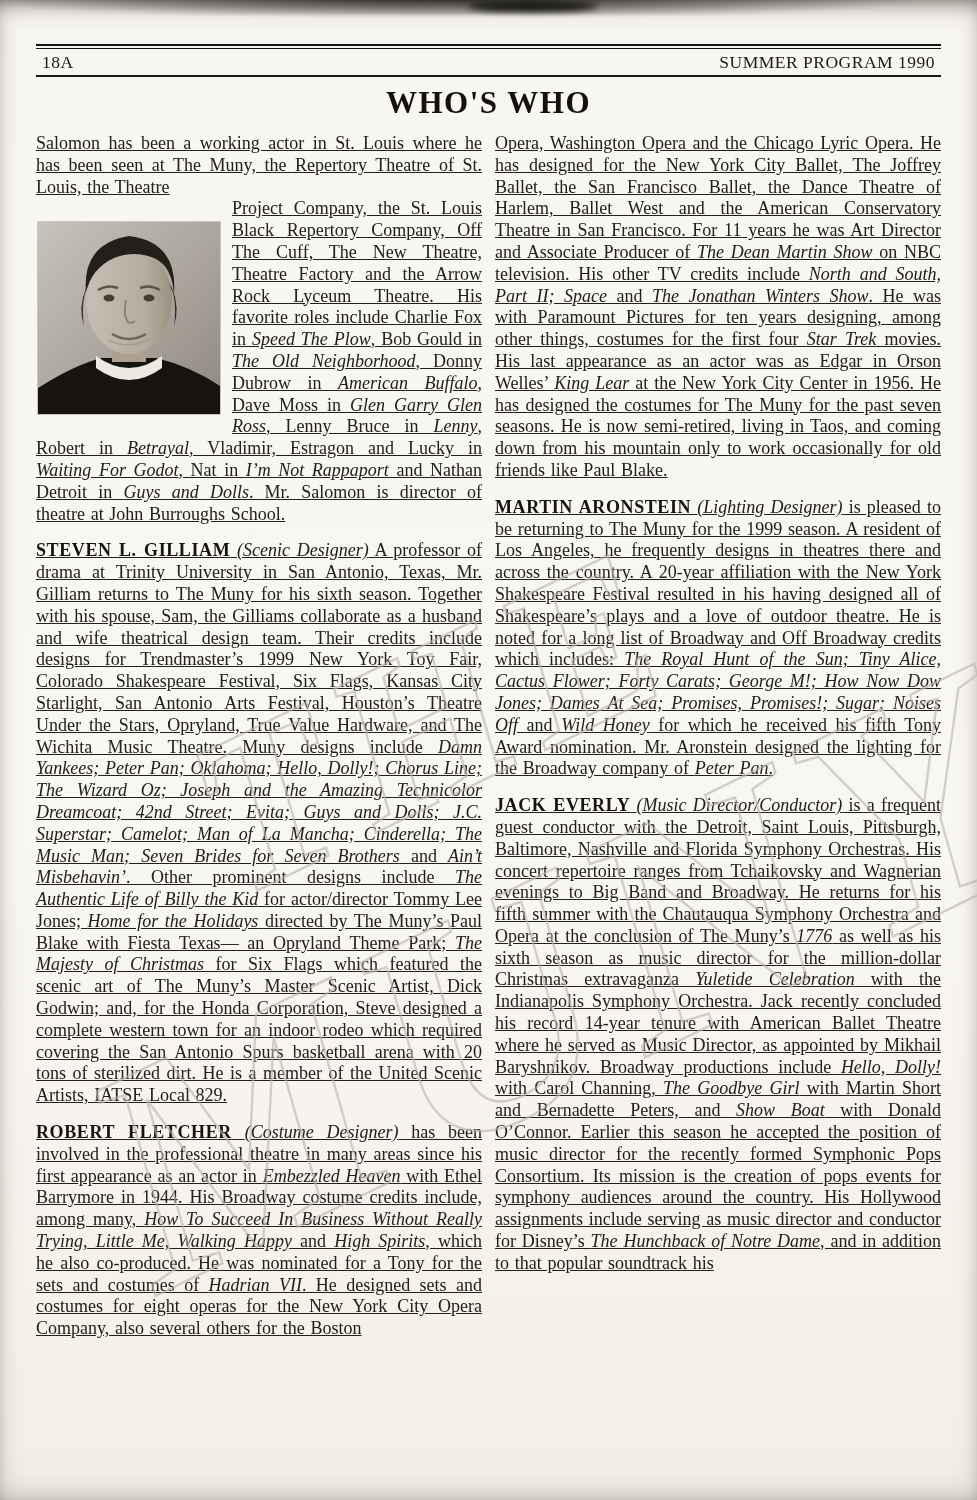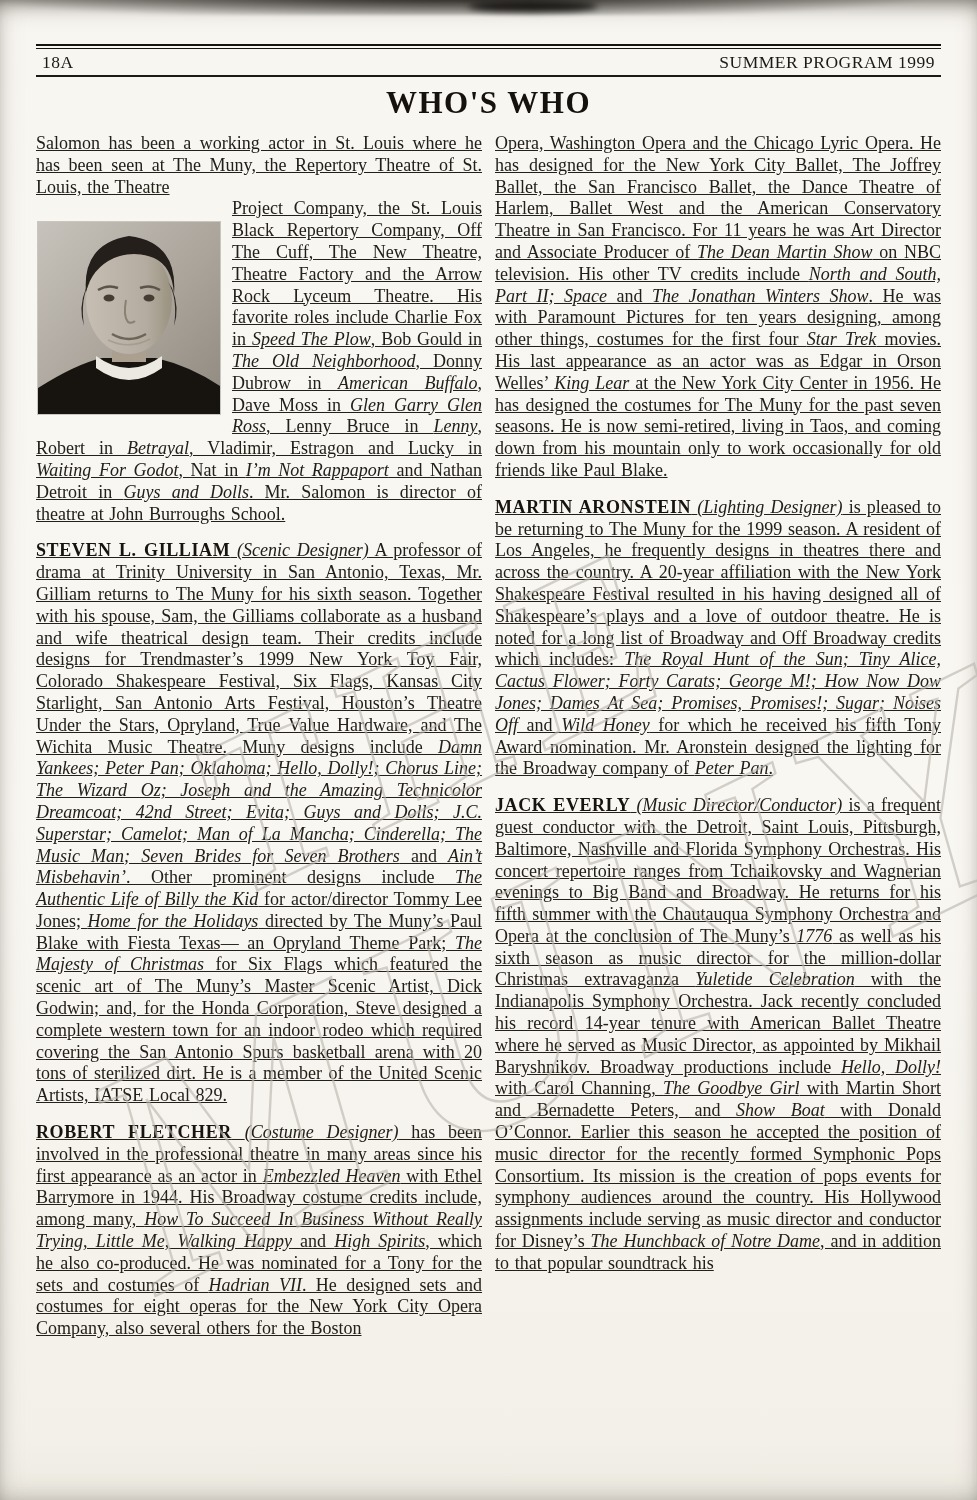--- a/index.html
+++ b/index.html
@@ -51,21 +51,21 @@
       <text x="520" y="1105" font-size="320">MUNY</text>
     </g>
   </svg>
 
   <div class="content">
 
     <header>
       <div class="rule-top"></div>
       <div class="hrow">
         <span class="hmeta">18A</span>
-        <span class="hmeta">SUMMER PROGRAM 1999</span>
+        <span class="hmeta">SUMMER PROGRAM 1990</span>
       </div>
       <div class="rule-mid"></div>
       <h1 class="title">WHO'S WHO</h1>
     </header>
 
     <main class="cols">
 
       <section class="col">
         <p class="tight">Salomon has been a working actor in St. Louis where he has been seen at The Muny, the Repertory Theatre of St. Louis, the Theatre</p>
         <p><span class="photo"><svg width="182" height="192" viewBox="0 0 182 192" aria-hidden="true">

